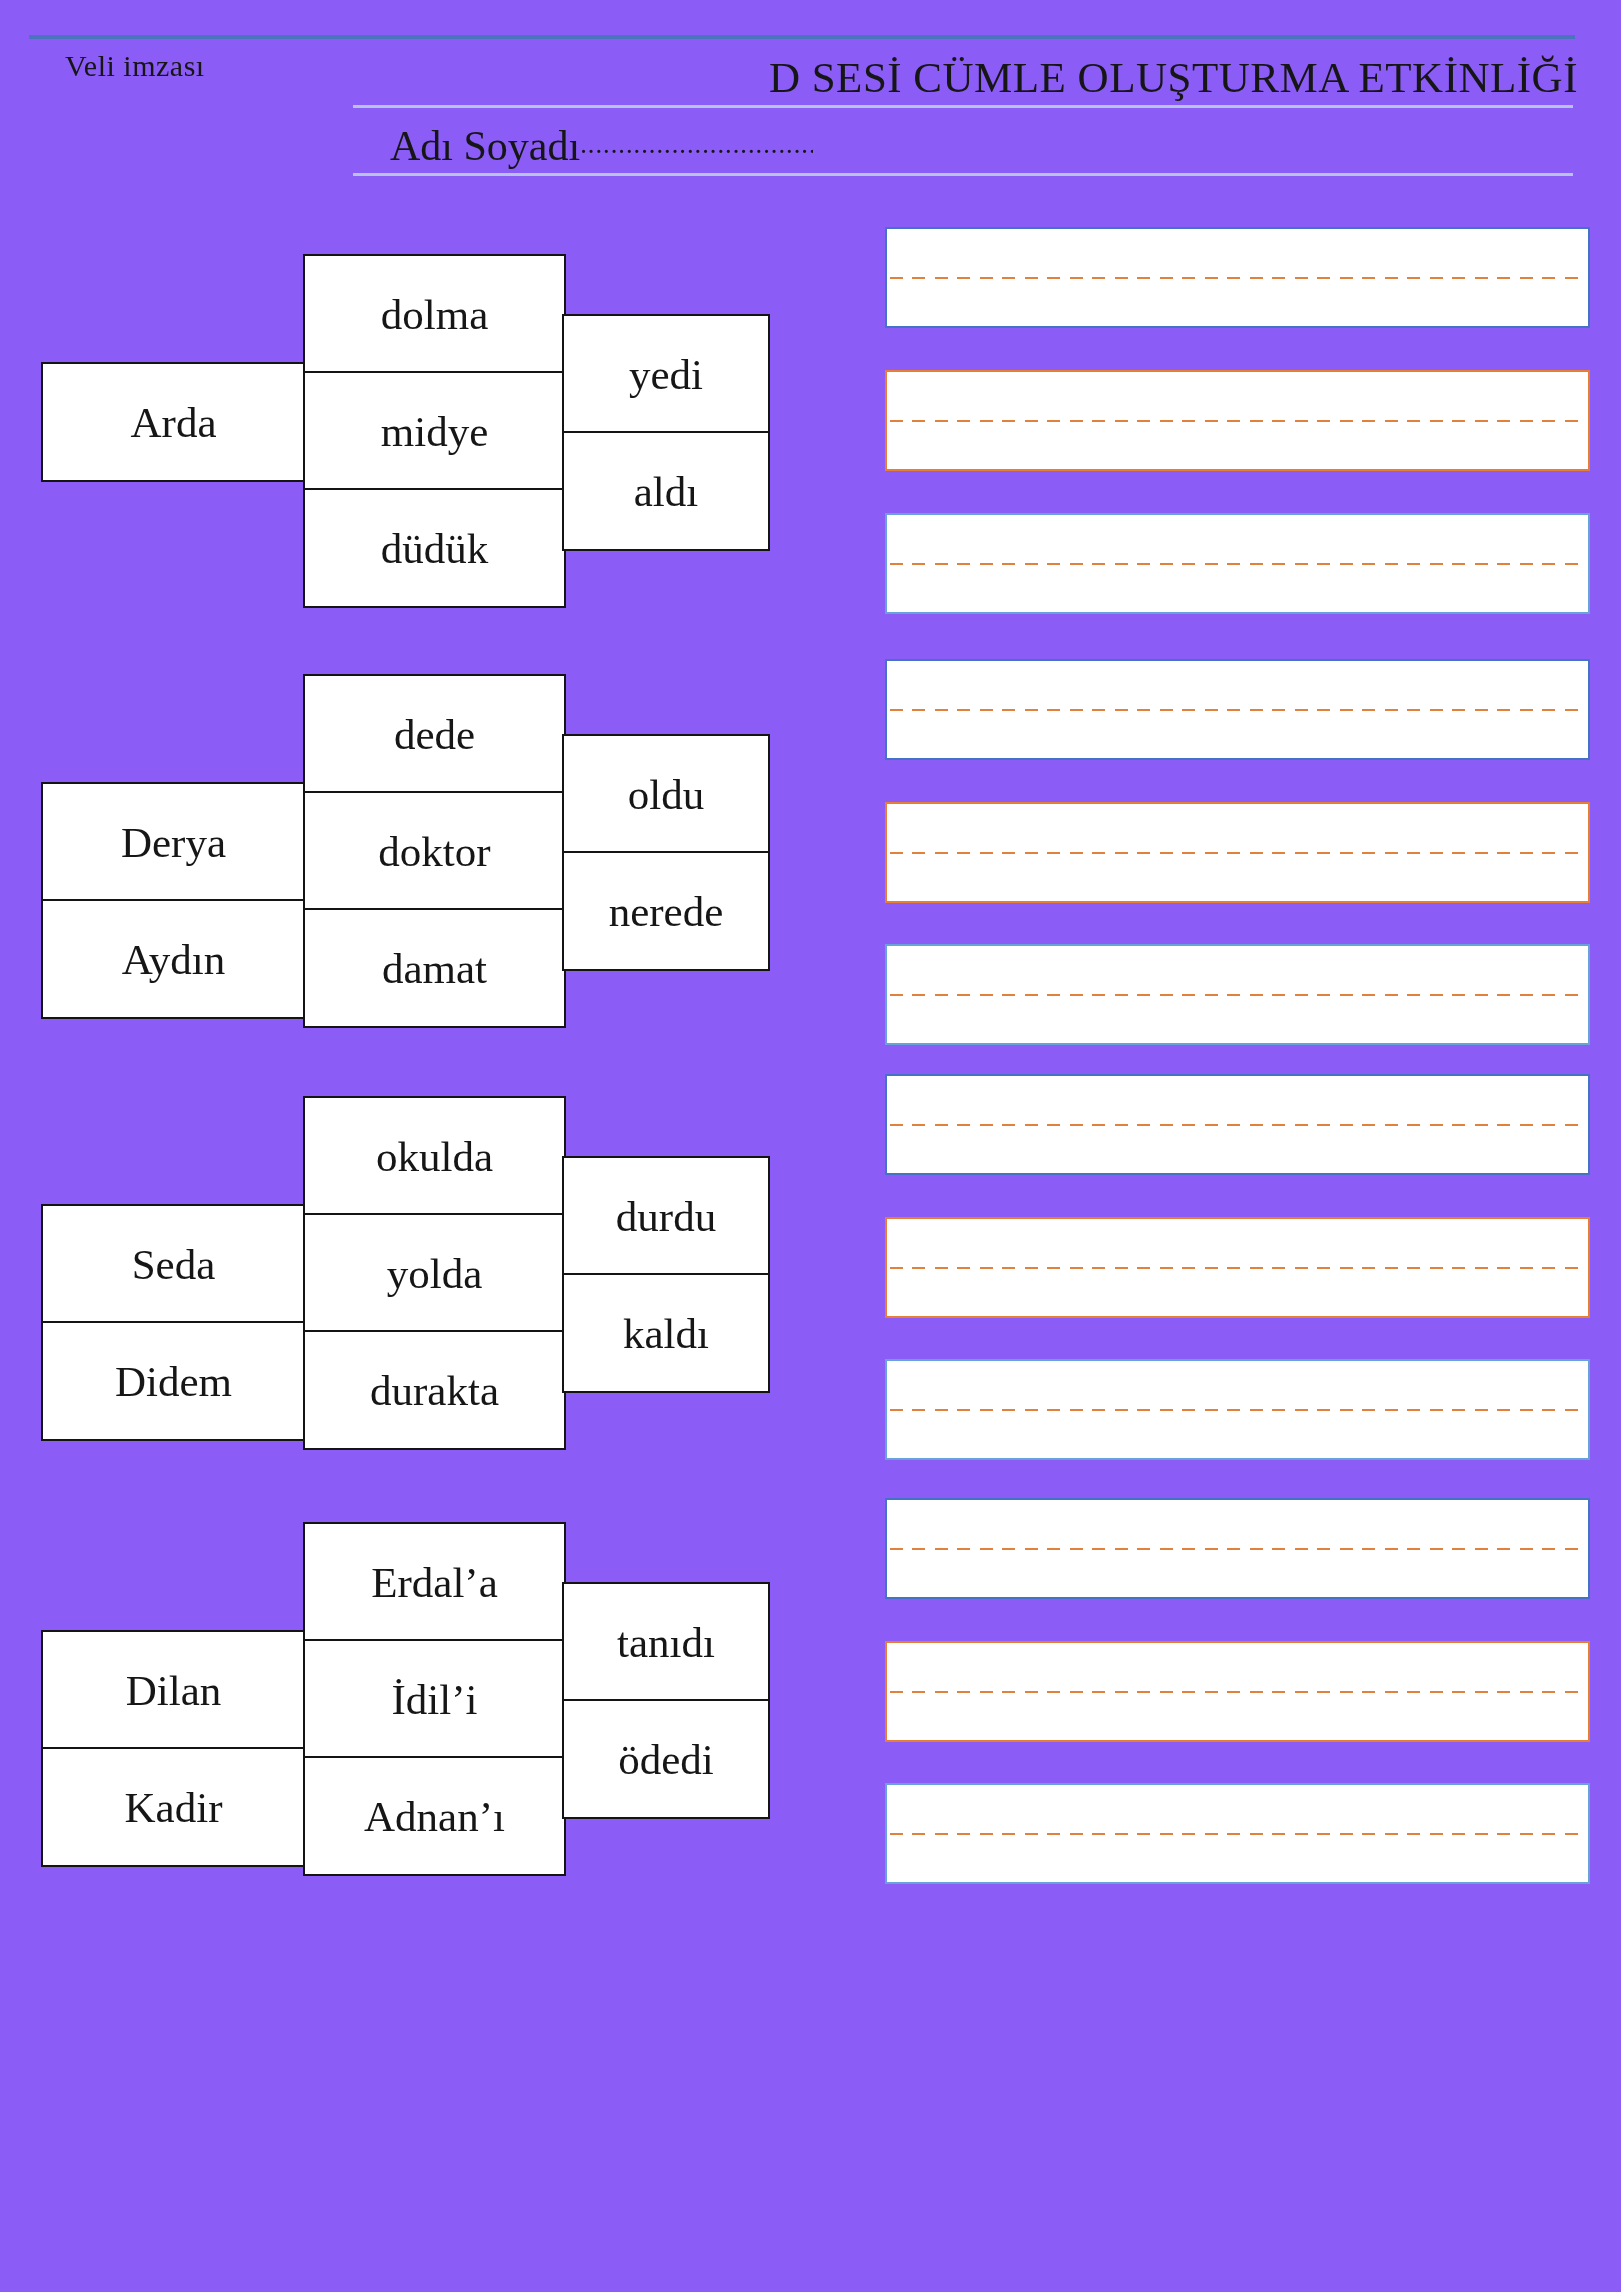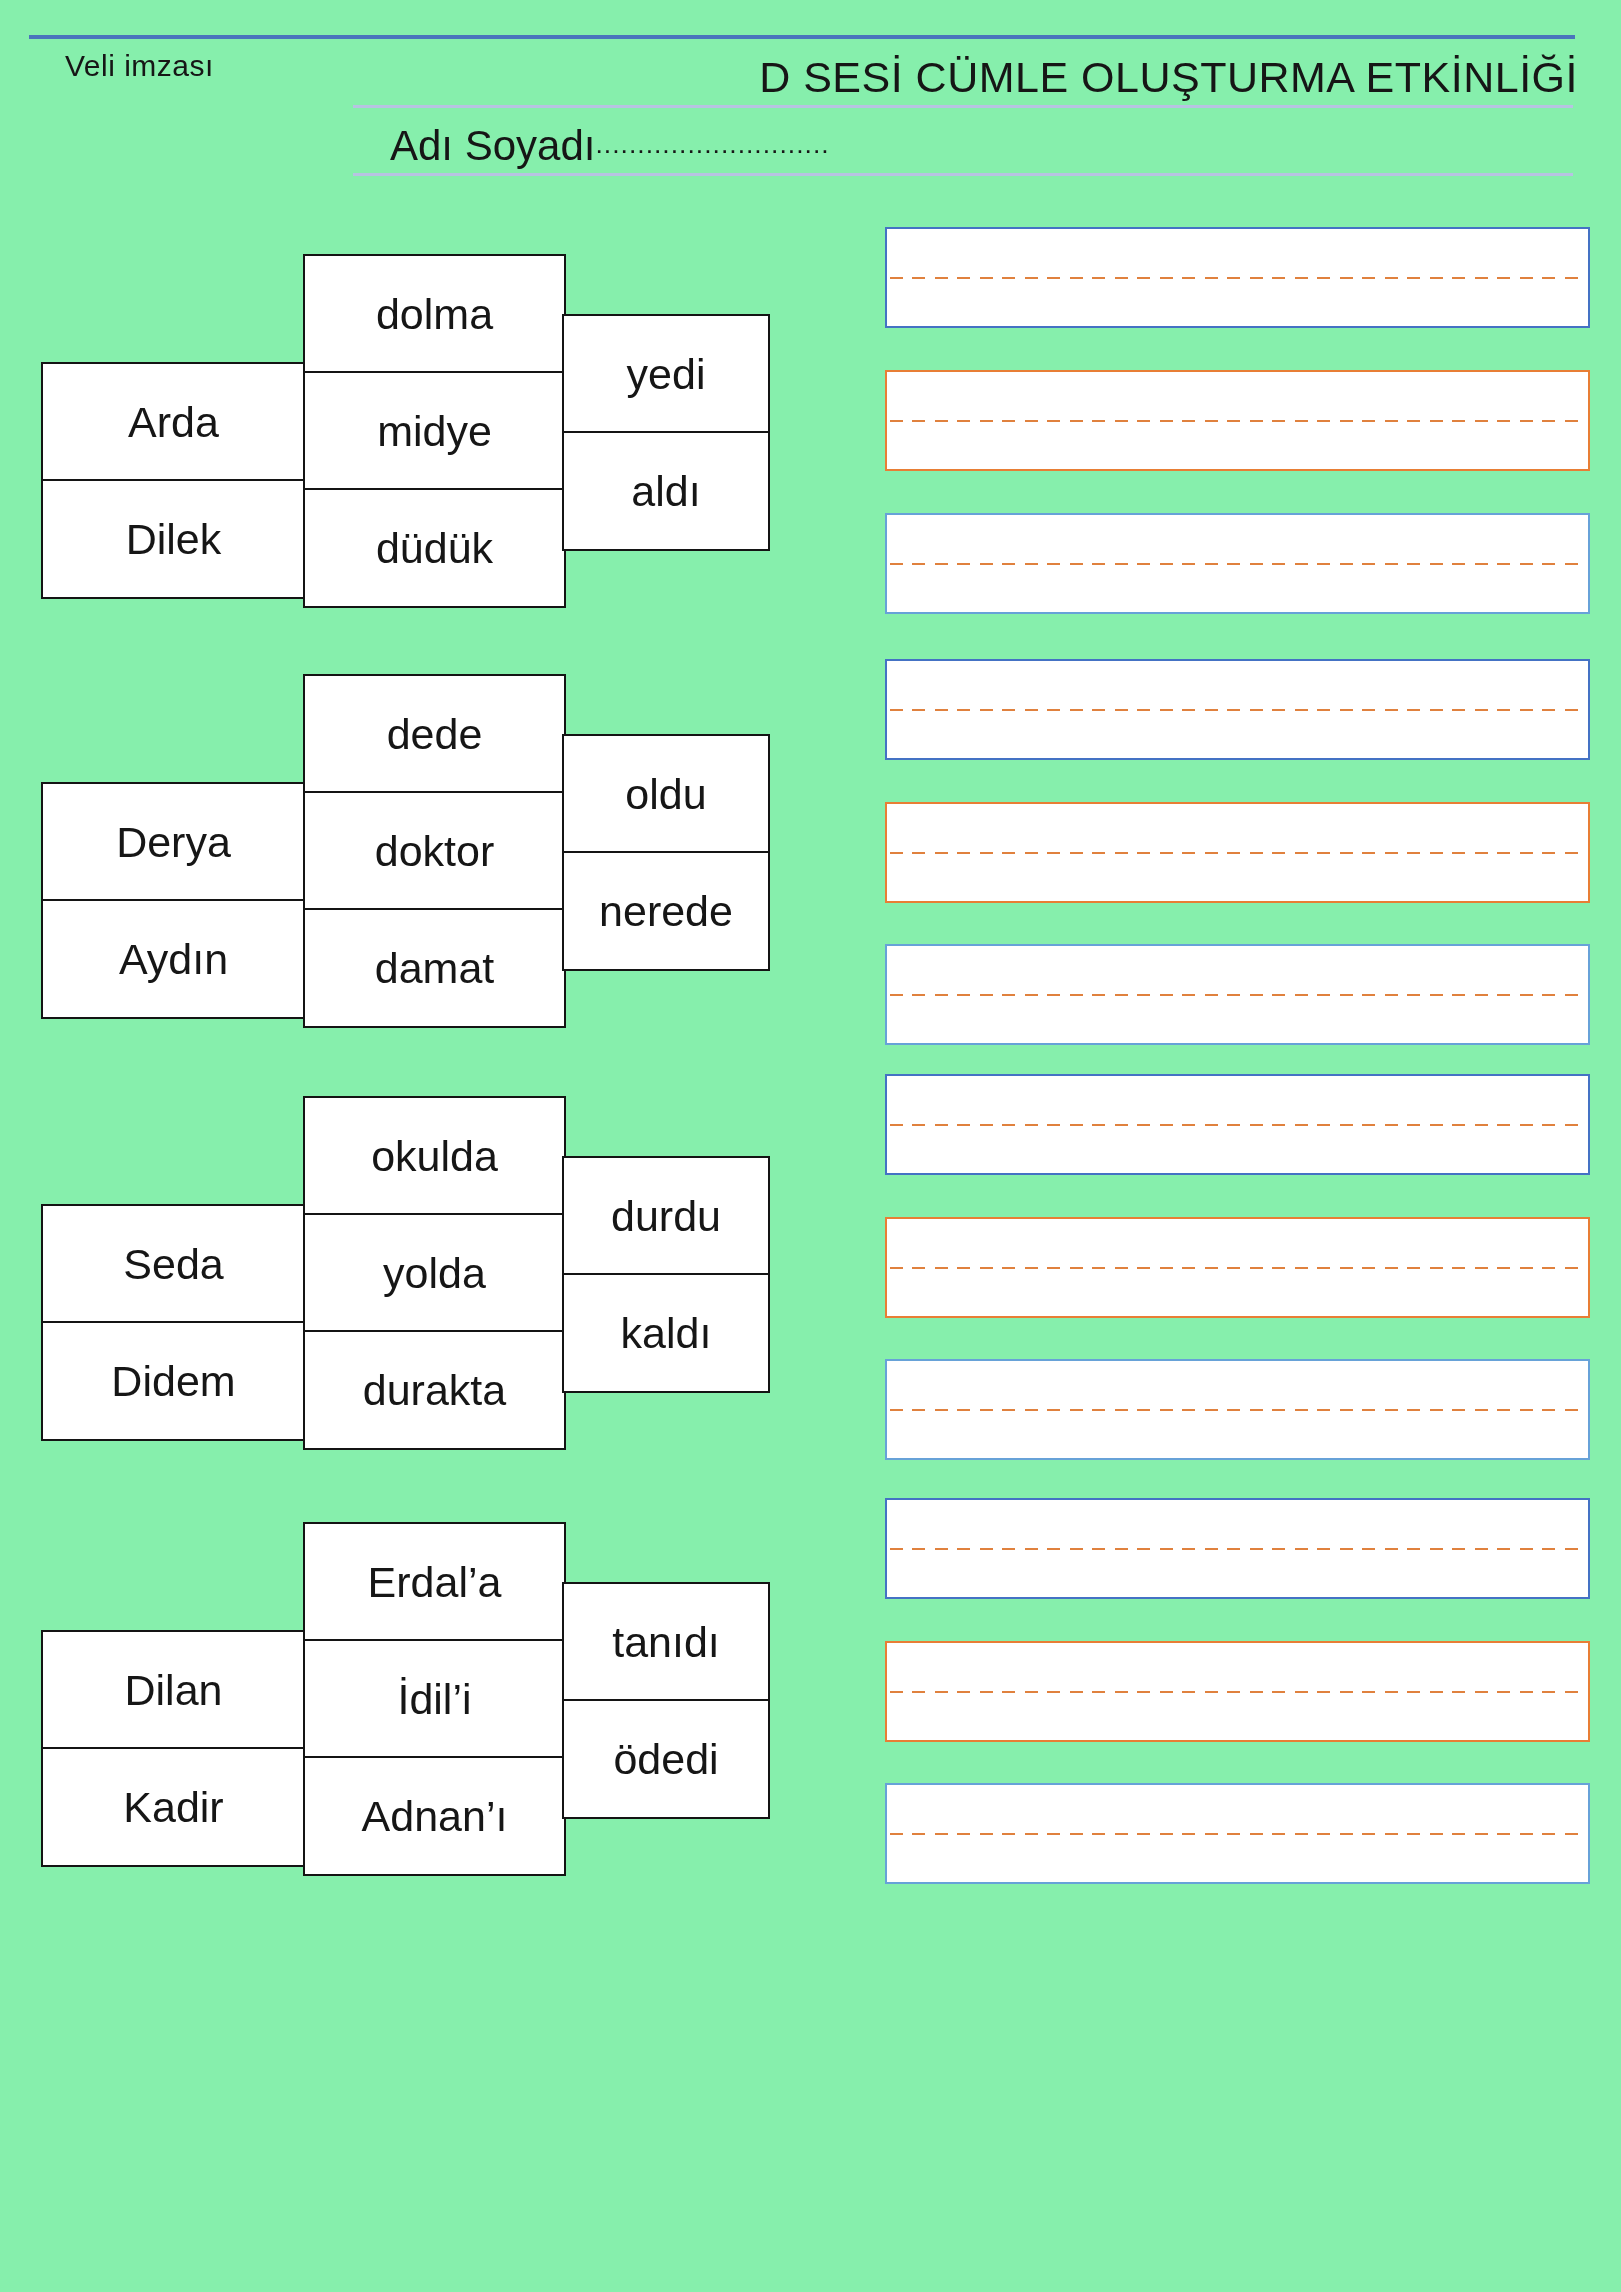--- a/index.html
+++ b/index.html
@@ -1,20 +1,20 @@
 <!DOCTYPE html>
 <html><head>
 <meta charset="utf-8">
 <style>
   html,body{margin:0;padding:0;background:#888;}
   .page{
     position:relative;
     width:1621px;height:2293px;
-    background:#86efac;
-    font-family:Liberation Sans, sans-serif;
+    background:#8b5cf6;
+    font-family:Liberation Serif, serif;
     color:#161616;
     overflow:hidden;
   }
   .rule{position:absolute;height:2.9px;}
   .top-rule{top:35px;left:29px;width:1546px;height:3.9px;}
   .title-underline{top:105px;left:353px;width:1220px;}
   .name-underline{top:173px;left:353px;width:1220px;}
 
   .veli{position:absolute;left:65px;top:49px;font-size:30px;letter-spacing:0.5px;}
   .title{
@@ -67,21 +67,20 @@
   <div class="rule title-underline light-rule" style="background: rgb(183, 195, 226);"></div>
 
   <div class="adi-row">
     <span class="adi-label">Adı Soyadı</span><span class="adi-dots">......................................................................................................</span>
   </div>
   <div class="rule name-underline light-rule" style="background: rgb(183, 195, 226);"></div>
 
   <div class="word-group" style="top: 254px;">
     <div class="col col-names">
       <div class="word-box">Arda</div>
-      <div class="word-box">Dilek</div>
     </div>
     <div class="col col-mid">
       <div class="word-box">dolma</div>
       <div class="word-box">midye</div>
       <div class="word-box">düdük</div>
     </div>
     <div class="col col-verbs">
       <div class="word-box">yedi</div>
       <div class="word-box">aldı</div>
     </div>

